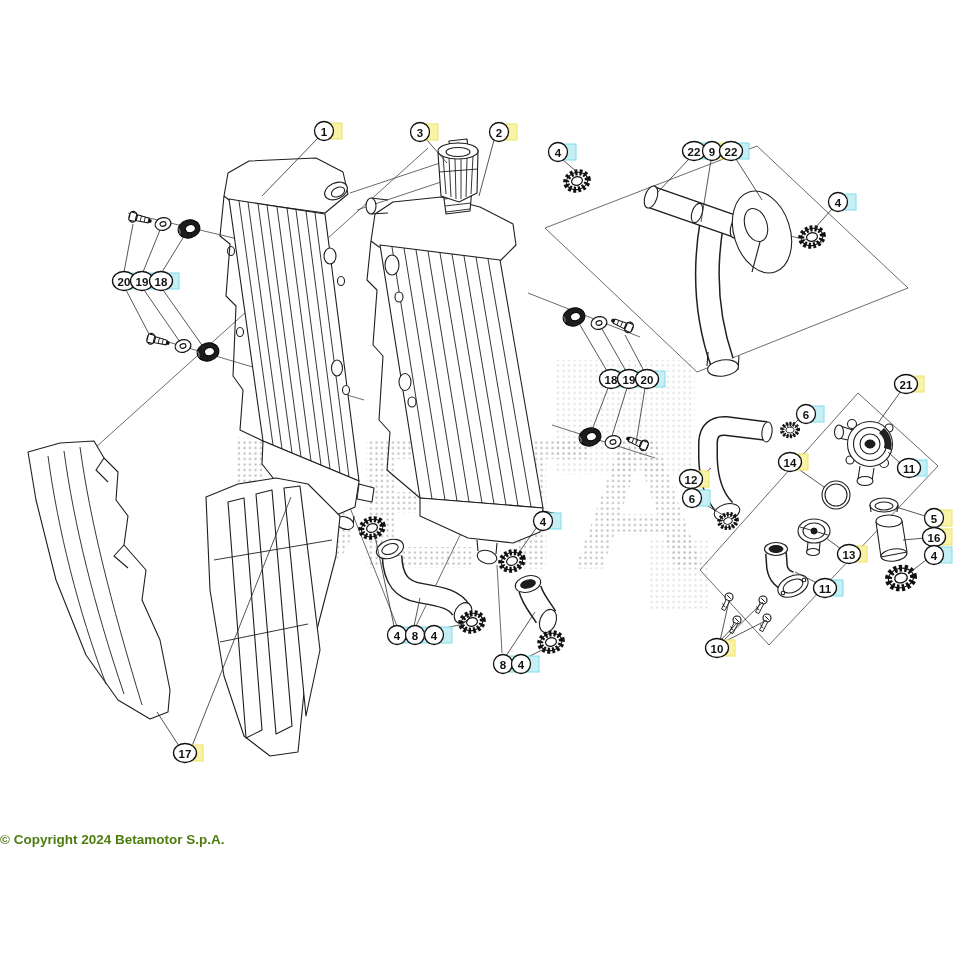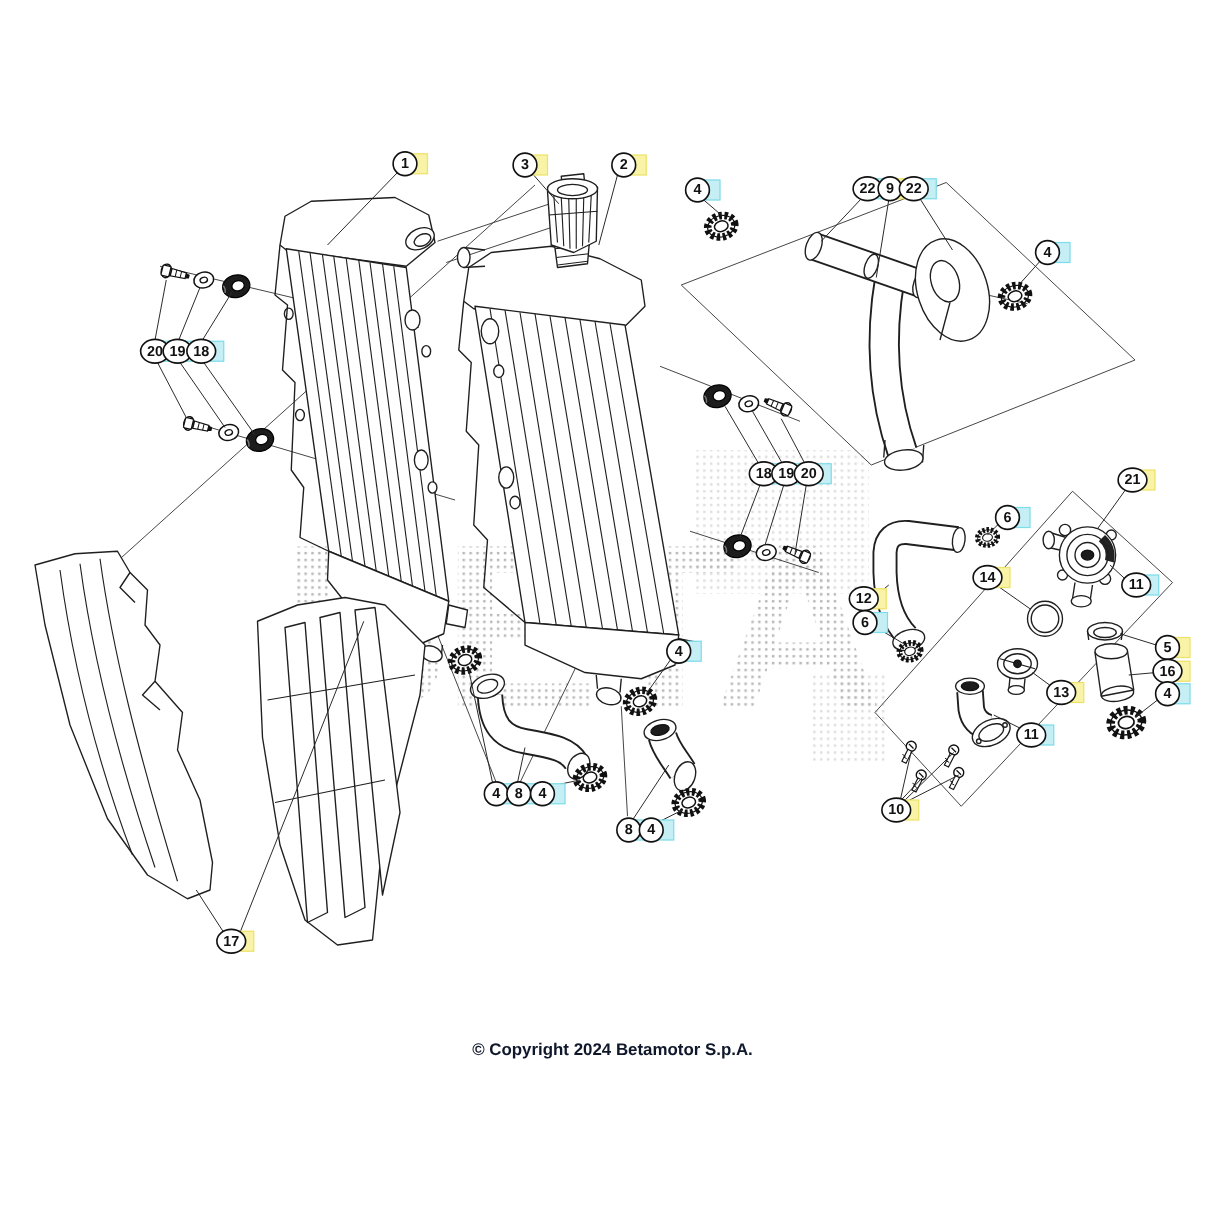--- a/index.html
+++ b/index.html
@@ -9,22 +9,22 @@
   .cline{fill:none;stroke:#3a3a3a;stroke-width:0.75;}
   .ld{fill:none;stroke:#2b2b2b;stroke-width:0.8;}
   .pt{fill:#ffffff;stroke:#1f1f1f;stroke-width:1.1;stroke-linejoin:round;}
   .ptn{fill:none;stroke:#1f1f1f;stroke-width:1.1;stroke-linejoin:round;}
   .ptt{fill:none;stroke:#1f1f1f;stroke-width:0.9;}
   .dk{fill:#1c1c1c;stroke:#111;stroke-width:1;}
   .tubeO{fill:none;stroke:#1f1f1f;stroke-linejoin:round;}
   .tubeI{fill:none;stroke:#ffffff;stroke-linejoin:round;}
   .callout-num{font:bold 11.5px "Liberation Sans",sans-serif;text-anchor:middle;
                dominant-baseline:central;fill:#111;}
-  #copyright{position:absolute;left:0;right:0;top:832px;text-align:center;
-             font:bold 13.5px "Liberation Sans",sans-serif;color:#0f172a;}
+  #copyright{position:absolute;left:0;right:0;top:832px;
+             font:bold 13.5px "Liberation Sans",sans-serif;color:#4d7c0f;}
   #wm-text{font-family:"Liberation Sans",sans-serif;font-weight:bold;letter-spacing:-6px;}
 </style>
 </head>
 <body>
 
 <div id="stage">
 
 <svg width="980" height="980" viewBox="0 0 980 980">
 
   <defs>

